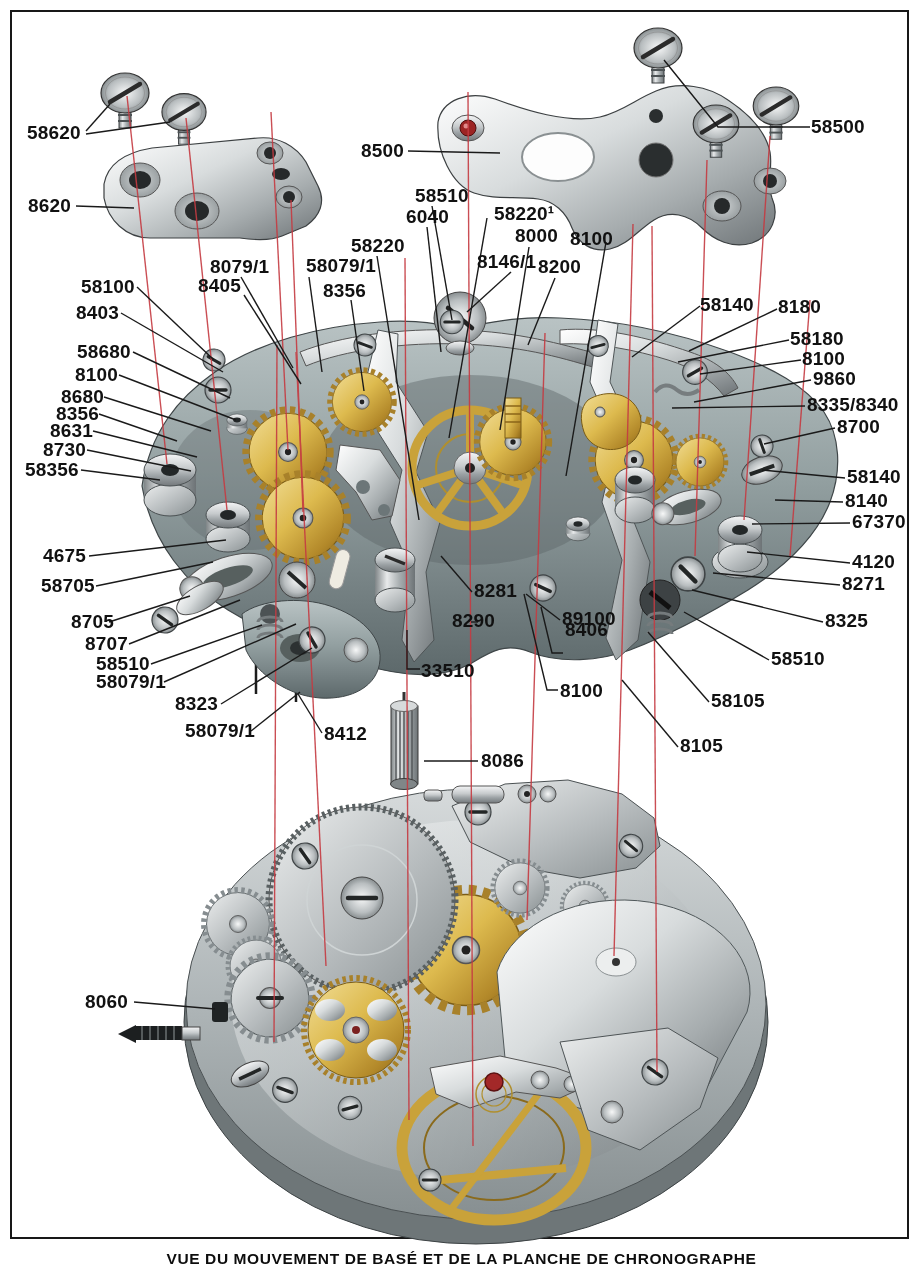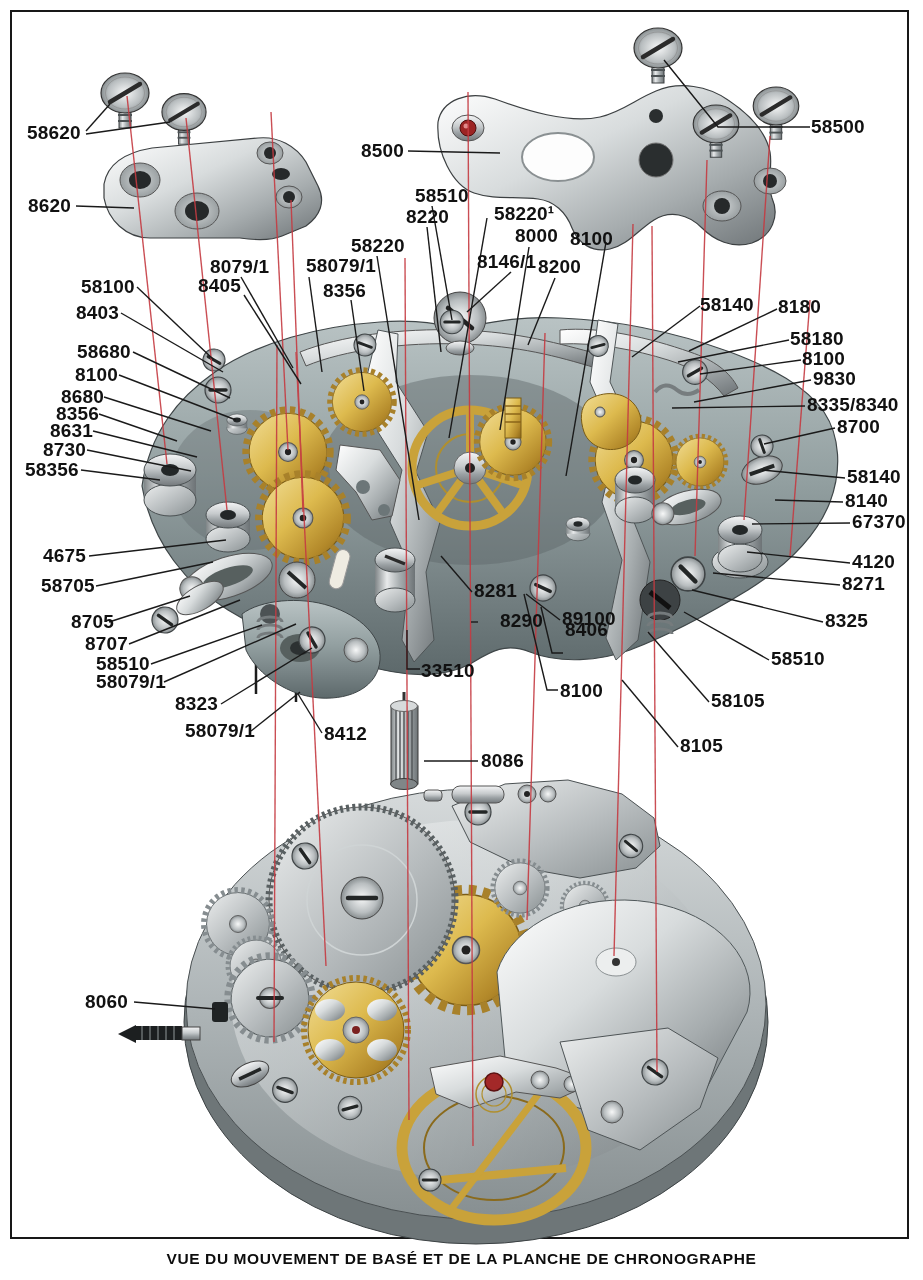--- a/index.html
+++ b/index.html
@@ -468,50 +468,50 @@
     <div class="lbl" style="left:41px;top:576px">58705</div>
     <div class="lbl" style="left:71px;top:612px">8705</div>
     <div class="lbl" style="left:85px;top:634px">8707</div>
     <div class="lbl" style="left:96px;top:654px">58510</div>
     <div class="lbl" style="left:96px;top:672px">58079/1</div>
     <div class="lbl" style="left:175px;top:694px">8323</div>
     <div class="lbl" style="left:185px;top:721px">58079/1</div>
     <div class="lbl" style="left:85px;top:992px">8060</div>
     <div class="lbl" style="left:361px;top:141px">8500</div>
     <div class="lbl" style="left:415px;top:186px">58510</div>
-    <div class="lbl" style="left:406px;top:207px">8220</div>
+    <div class="lbl" style="left:406px;top:207px">6040</div>
     <div class="lbl" style="left:494px;top:204px">58220¹</div>
     <div class="lbl" style="left:351px;top:236px">58220</div>
     <div class="lbl" style="left:515px;top:226px">8000</div>
     <div class="lbl" style="left:570px;top:229px">8100</div>
     <div class="lbl" style="left:477px;top:252px">8146/1</div>
     <div class="lbl" style="left:538px;top:257px">8200</div>
     <div class="lbl" style="left:210px;top:257px">8079/1</div>
     <div class="lbl" style="left:306px;top:256px">58079/1</div>
     <div class="lbl" style="left:198px;top:276px">8405</div>
     <div class="lbl" style="left:323px;top:281px">8356</div>
     <div class="lbl" style="left:811px;top:117px">58500</div>
     <div class="lbl" style="left:700px;top:295px">58140</div>
     <div class="lbl" style="left:778px;top:297px">8180</div>
     <div class="lbl" style="left:790px;top:329px">58180</div>
     <div class="lbl" style="left:802px;top:349px">8100</div>
-    <div class="lbl" style="left:813px;top:369px">9830</div>
+    <div class="lbl" style="left:813px;top:369px">9860</div>
     <div class="lbl" style="left:807px;top:395px">8335/8340</div>
     <div class="lbl" style="left:837px;top:417px">8700</div>
     <div class="lbl" style="left:847px;top:467px">58140</div>
     <div class="lbl" style="left:845px;top:491px">8140</div>
     <div class="lbl" style="left:852px;top:512px">67370</div>
     <div class="lbl" style="left:852px;top:552px">4120</div>
     <div class="lbl" style="left:842px;top:574px">8271</div>
     <div class="lbl" style="left:825px;top:611px">8325</div>
     <div class="lbl" style="left:771px;top:649px">58510</div>
     <div class="lbl" style="left:711px;top:691px">58105</div>
     <div class="lbl" style="left:680px;top:736px">8105</div>
     <div class="lbl" style="left:474px;top:581px">8281</div>
-    <div class="lbl" style="left:500px;top:611px">8290</div>
+    <div class="lbl" style="left:452px;top:611px">8290</div>
     <div class="lbl" style="left:421px;top:661px">33510</div>
     <div class="lbl" style="left:562px;top:609px">89100</div>
     <div class="lbl" style="left:565px;top:620px">8406</div>
     <div class="lbl" style="left:560px;top:681px">8100</div>
     <div class="lbl" style="left:324px;top:724px">8412</div>
     <div class="lbl" style="left:481px;top:751px">8086</div>
   </div>
 
   <div id="caption">VUE DU MOUVEMENT DE BASÉ ET DE LA PLANCHE DE CHRONOGRAPHE</div>
 </div>

